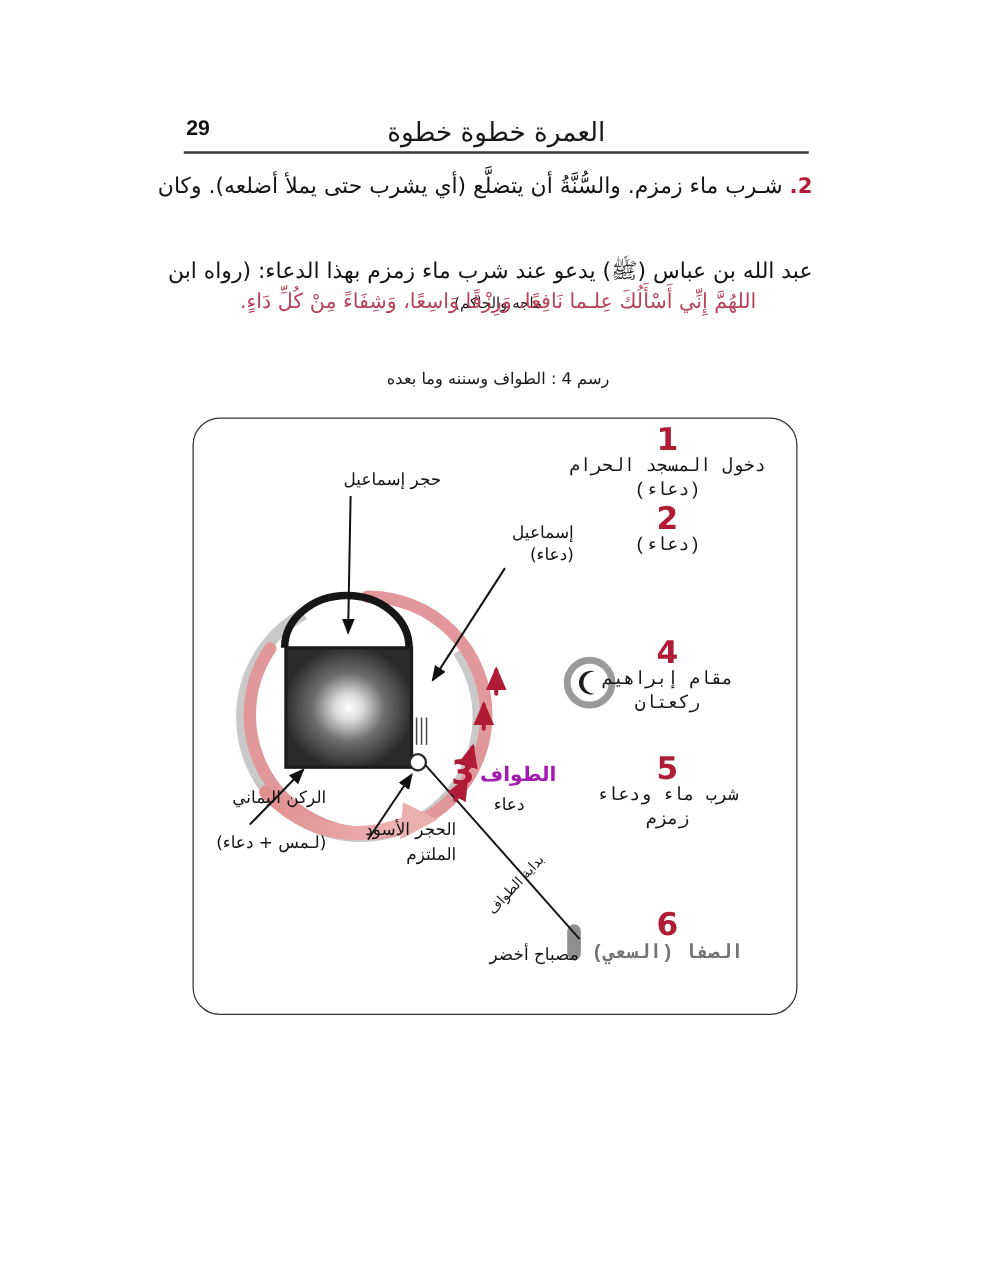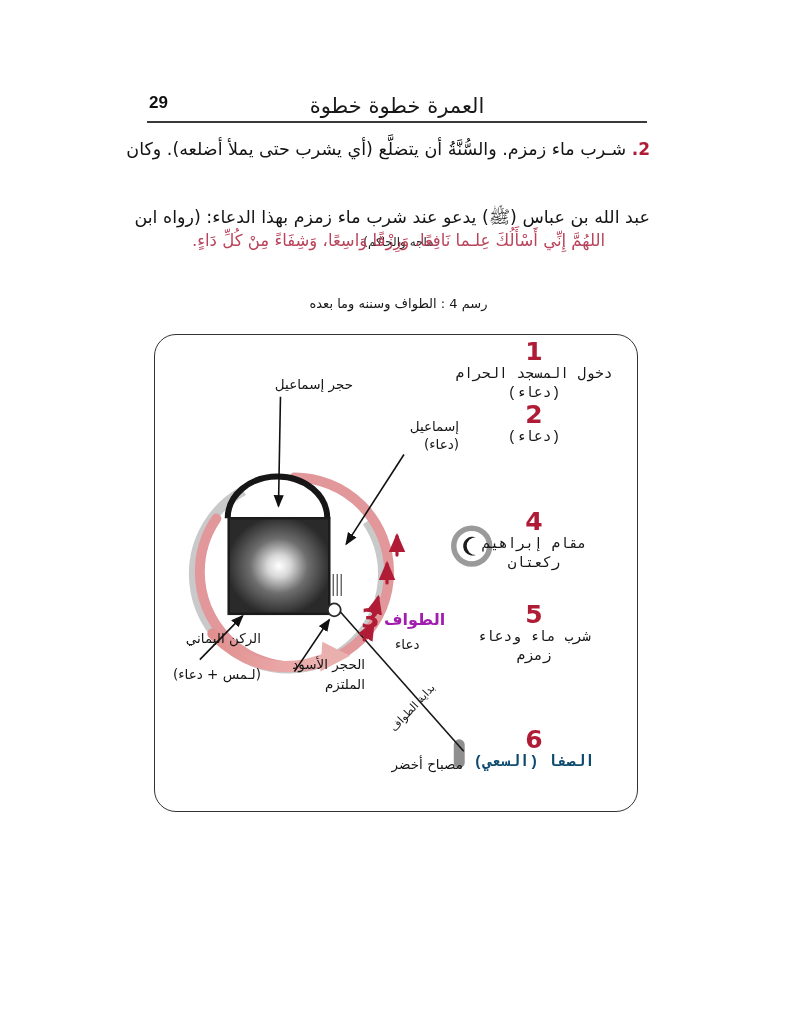--- a/index.html
+++ b/index.html
@@ -154,21 +154,21 @@
     font-family: "DejaVu Sans", "Liberation Sans", sans-serif;
   }
   .step-label {
     font-size: 14.5px;
     line-height: 19px;
     color: #161616;
     direction: rtl;
     font-family: Liberation Mono, monospace;
   }
   .step-label.red {
-    color: #0c4a6e;
+    color: #737373;
     font-weight: bold;
     font-size: 15.5px;
   }
 
   
   .dlabel {
     position: absolute;
     direction: rtl;
     font-size: 13.5px;
     line-height: 18px;

